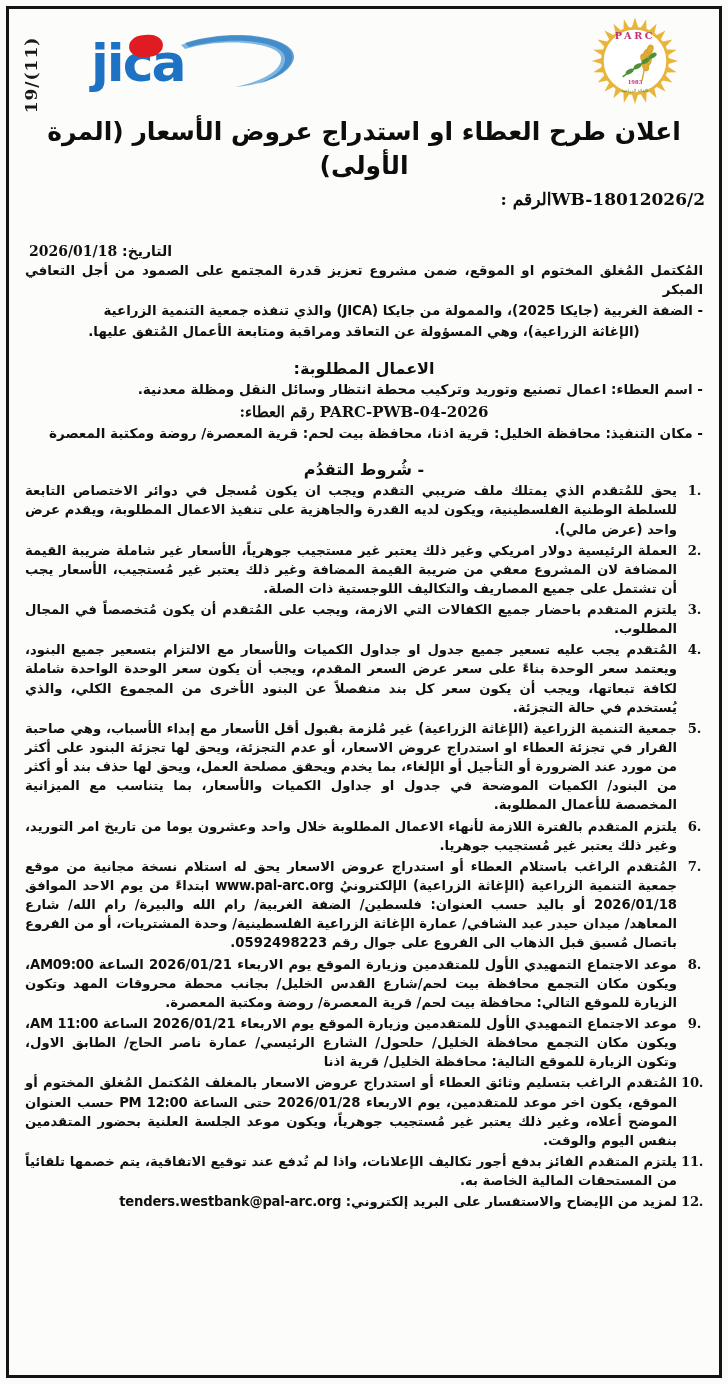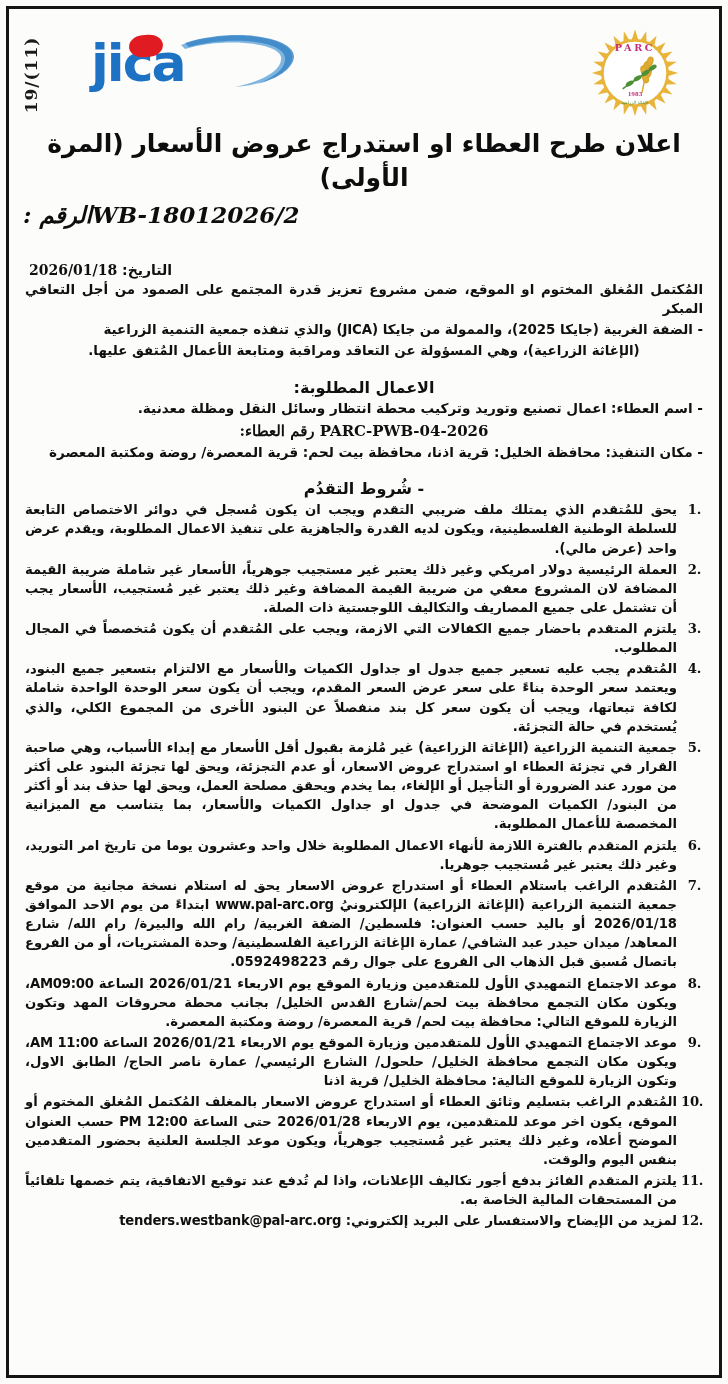--- a/index.html
+++ b/index.html
@@ -49,21 +49,21 @@
   
   .logos{
     position:relative;
     height:104px;
     display:flex;align-items:center;
     padding:4px 14px 0 22px;
     box-sizing:border-box;
     text-decoration:underline;
   }
   .logo-parc{
-    position:absolute;right:40px;top:20px;
+    position:absolute;right:40px;top:8px;
     width:88px;height:88px;
   }
   .logo-jica{
     position:absolute;left:76px;top:16px;
     width:220px;height:74px;
   }
   .jica-wrap{position:relative;width:100%;height:100%;}
   .jica-text{
     position:absolute;left:6px;top:12px;
     font-family:"DejaVu Sans","Liberation Sans",sans-serif;
@@ -79,32 +79,31 @@
     background:#e01b22;
     transform:rotate(-6deg);
   }
 
   
   .title-main{
     text-align:center;
     font-family:"DejaVu Sans","Liberation Sans",sans-serif;
     font-size:25px;font-weight:700;
     color:#0d0d0d;
-    margin:14px 14px 0 14px;
+    margin:2px 14px 0 14px;
     line-height:1.35;
     letter-spacing:-0.3px;
   }
   .title-num{
-    text-align:left;
-    font-family:"DejaVu Serif","Liberation Serif",serif;
-    font-size:23px;font-weight:700;
+    text-align:right;
+    font-family:"DejaVu Serif","Liberation Serif",serif;
+    font-size:17px;font-weight:700;
     color:#0d0d0d;
     margin:6px 14px 0 14px;
     direction:rtl;
-    font-style:italic;
   }
   .title-num .latin{
     font-family:"DejaVu Serif","Liberation Serif",serif;
     direction:ltr;display:inline-block;
   }
 
   .date-line{
     text-align:left;
     direction:rtl;
     font-size:14px;font-weight:700;

